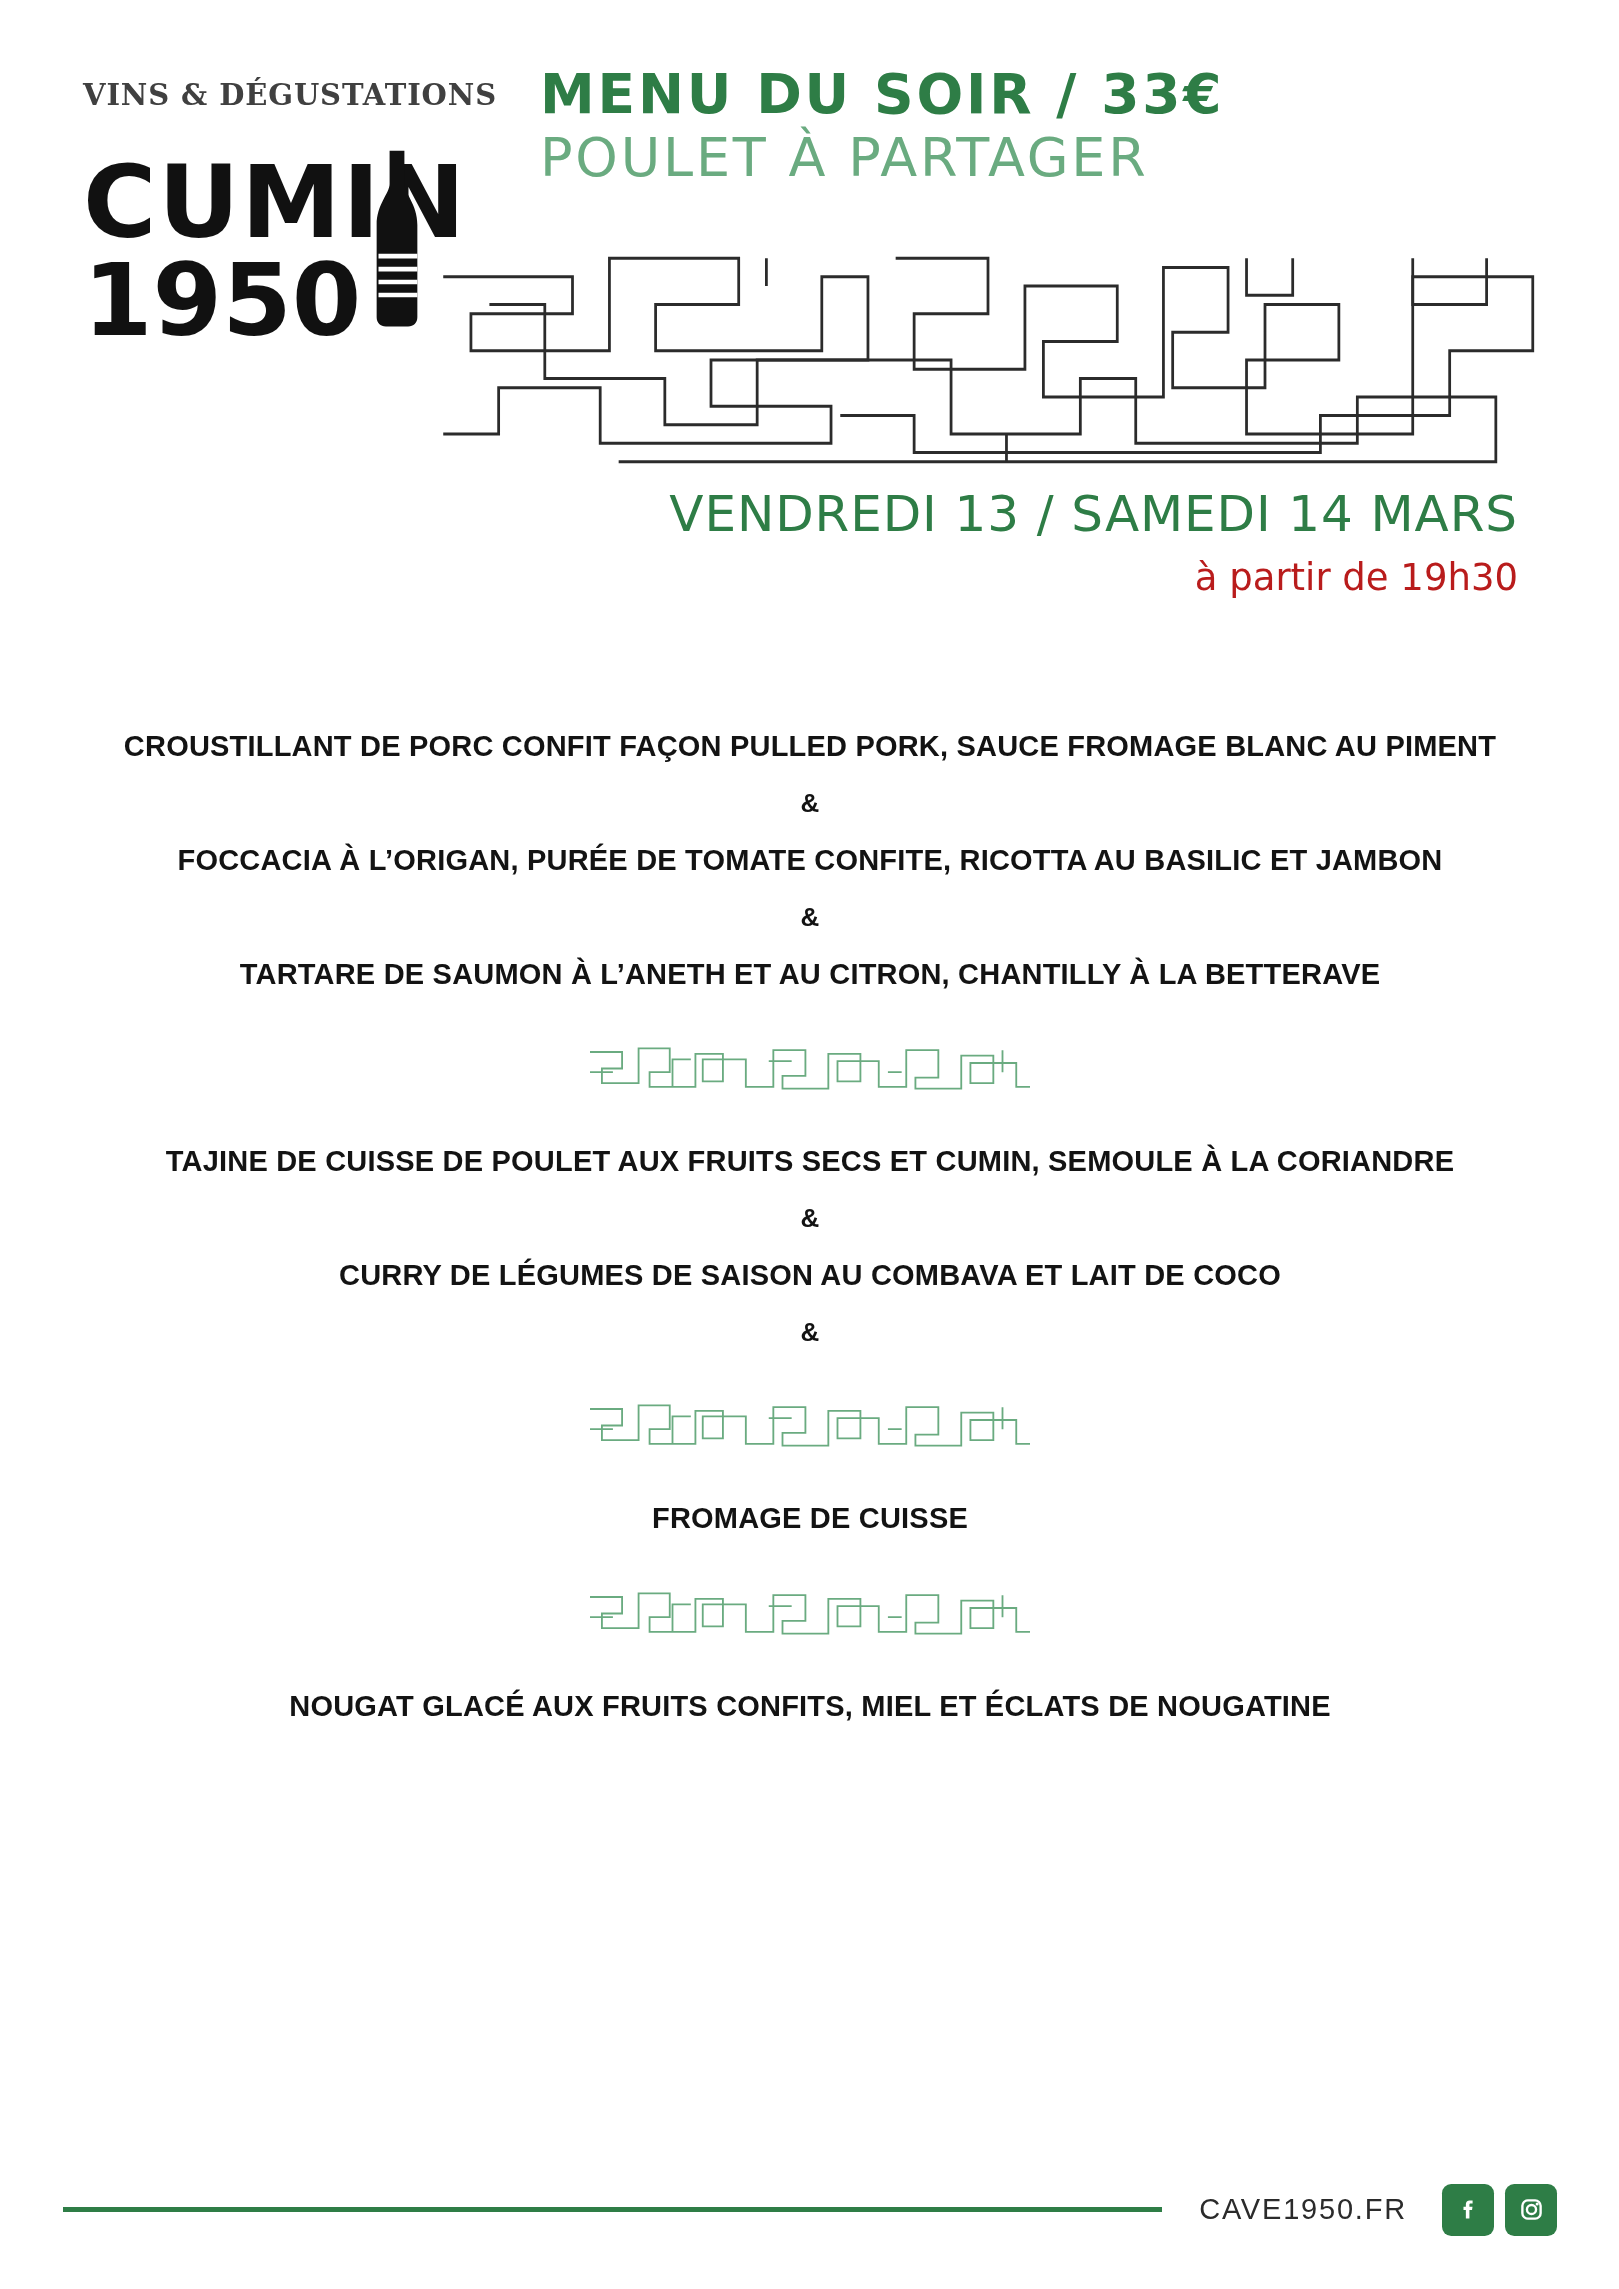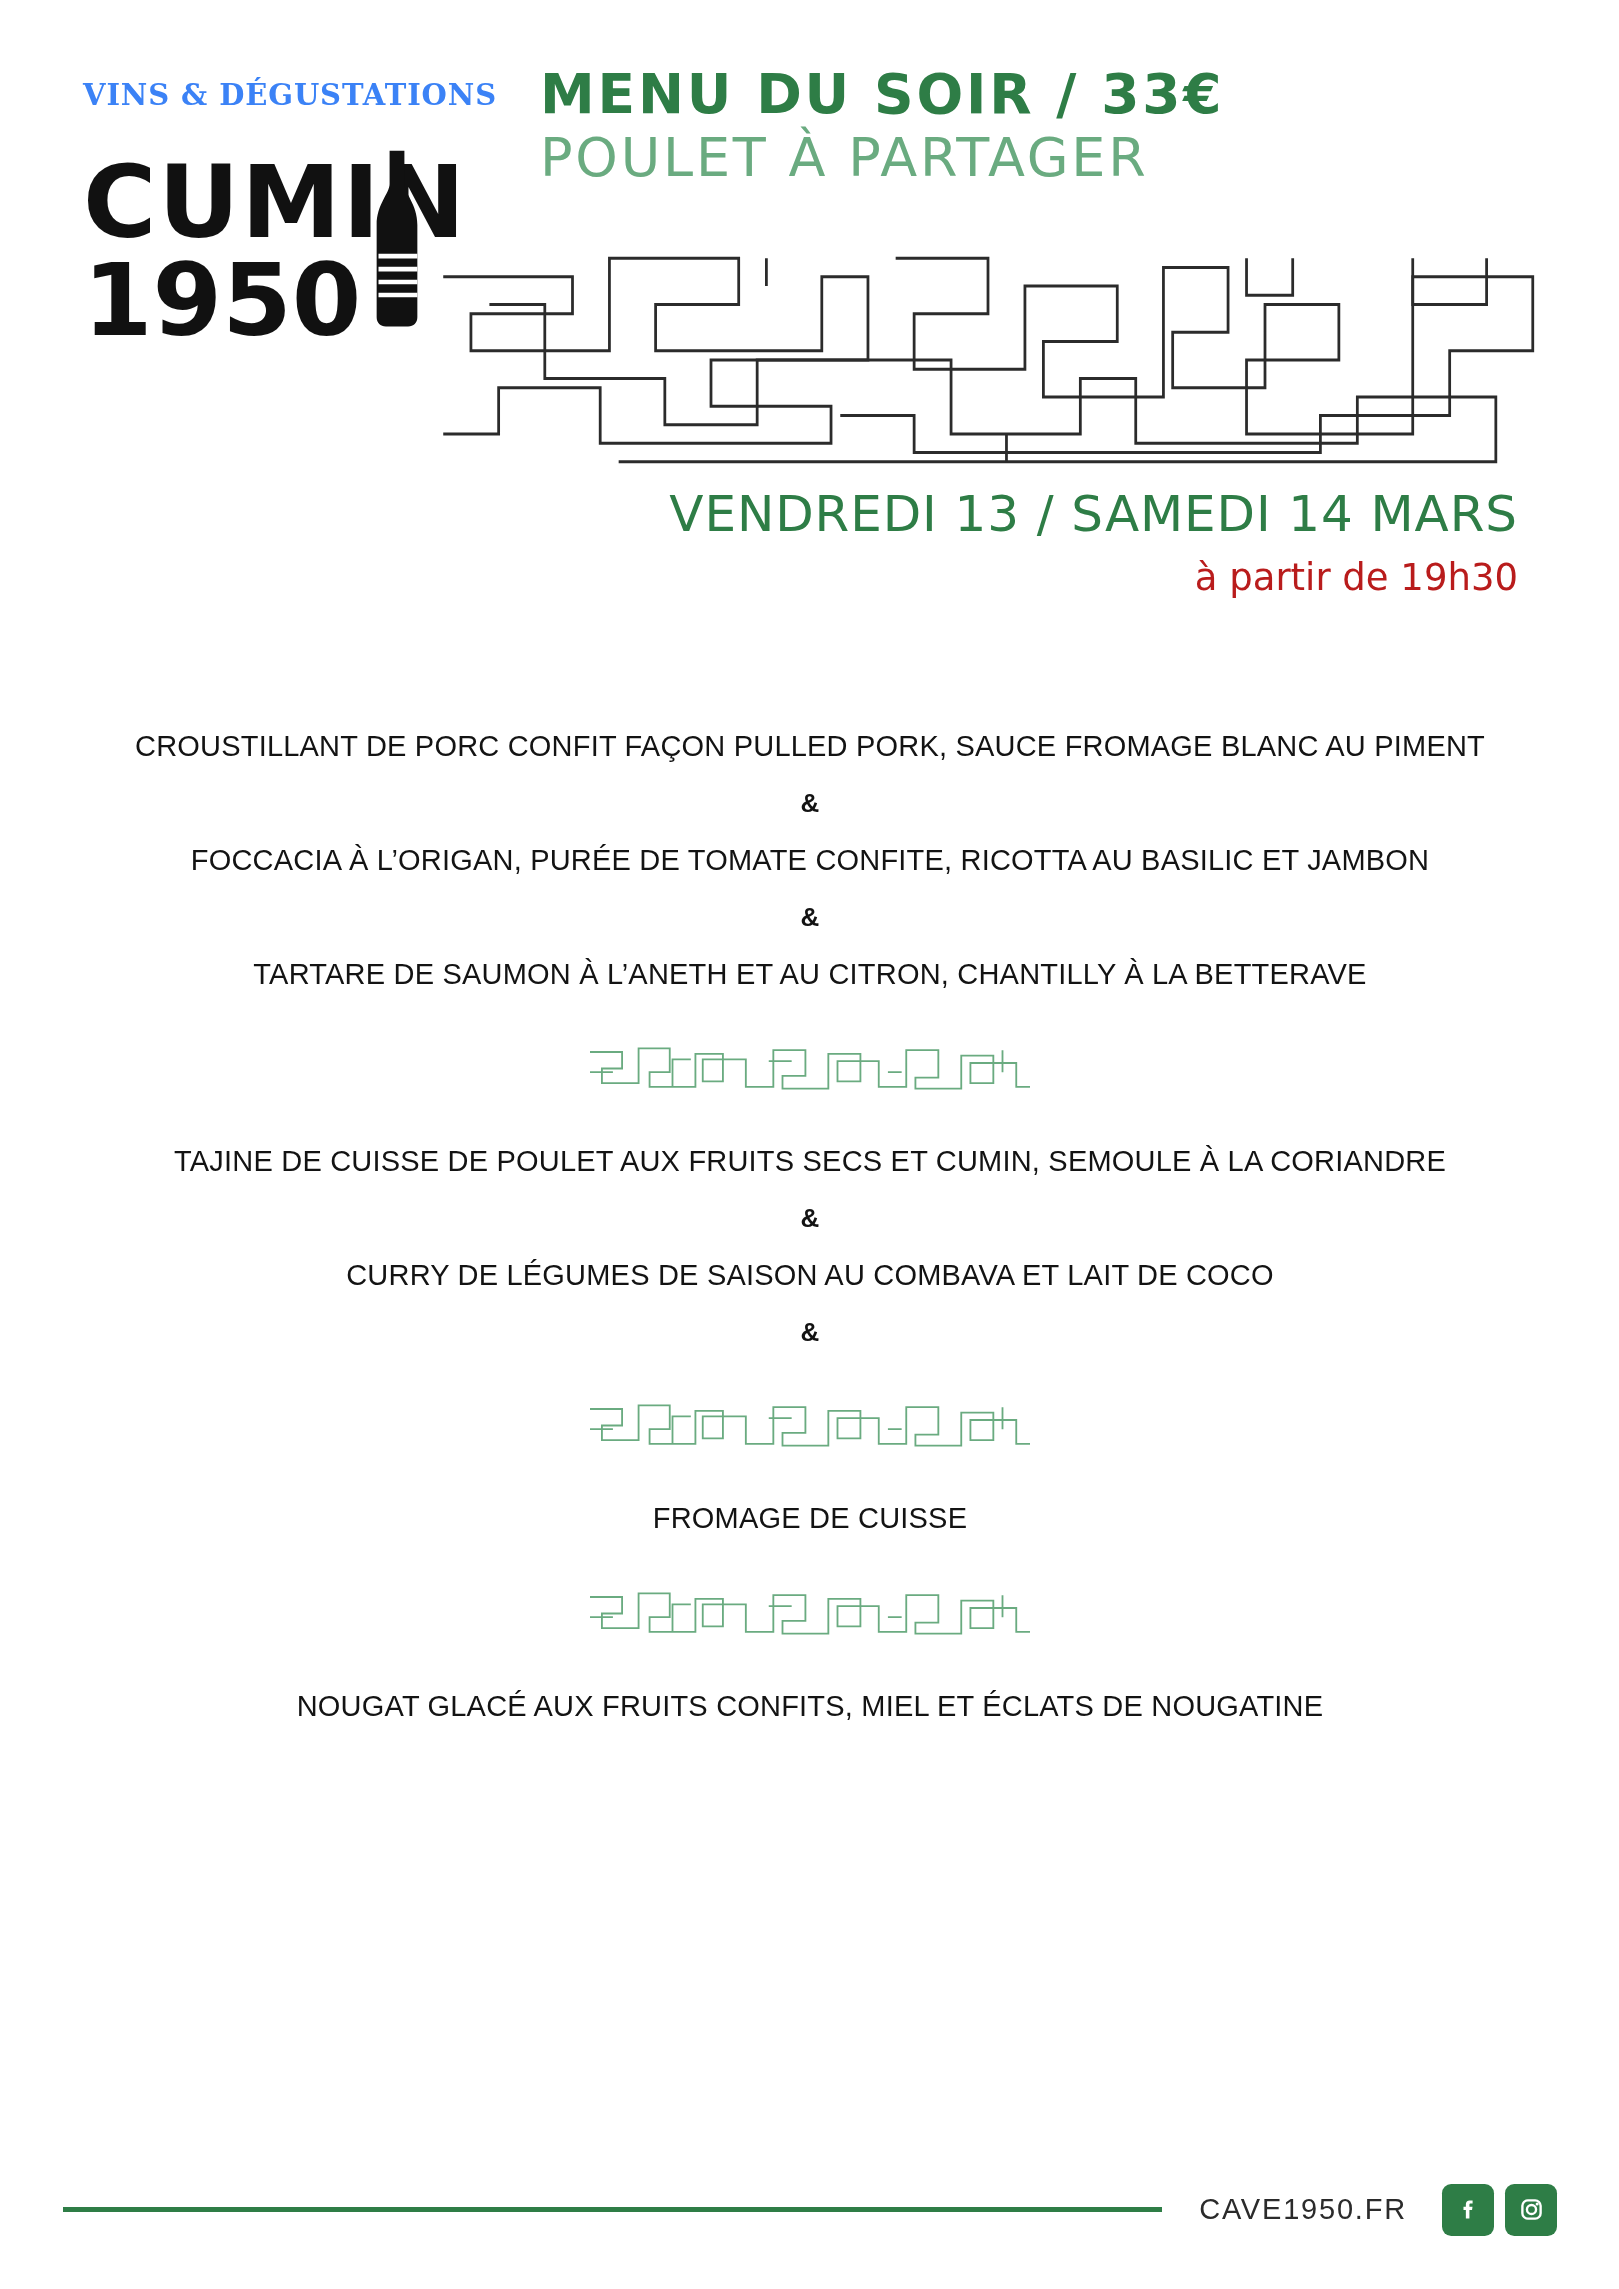--- a/index.html
+++ b/index.html
@@ -28,21 +28,21 @@
     position: absolute;
     left: 83px;
     top: 78px;
     width: 388px;
   }
   .brand-tagline {
     font-family: "DejaVu Serif", serif;
     font-weight: bold;
     font-size: 29px;
     letter-spacing: 0.9px;
-    color: #3b82f6;
+    color: #404040;
     white-space: nowrap;
   }
   .logo-wrap {
     position: relative;
     margin-top: 42px;
     width: 305px;
     height: 249px;
   }
   .logo-text {
     font-family: "DejaVu Sans", sans-serif;
@@ -119,21 +119,21 @@
   
   .menu {
     position: absolute;
     top: 729px;
     left: 0;
     right: 0;
     text-align: center;
   }
   .dish {
     font-family: "Liberation Sans", sans-serif;
-    font-weight: normal;
+    font-weight: bold;
     font-size: 29px;
     letter-spacing: 0.2px;
     color: #131313;
     line-height: 1.2;
     padding: 0 55px;
   }
   .amp {
     font-family: "Liberation Sans", sans-serif;
     font-weight: bold;
     font-size: 26px;

